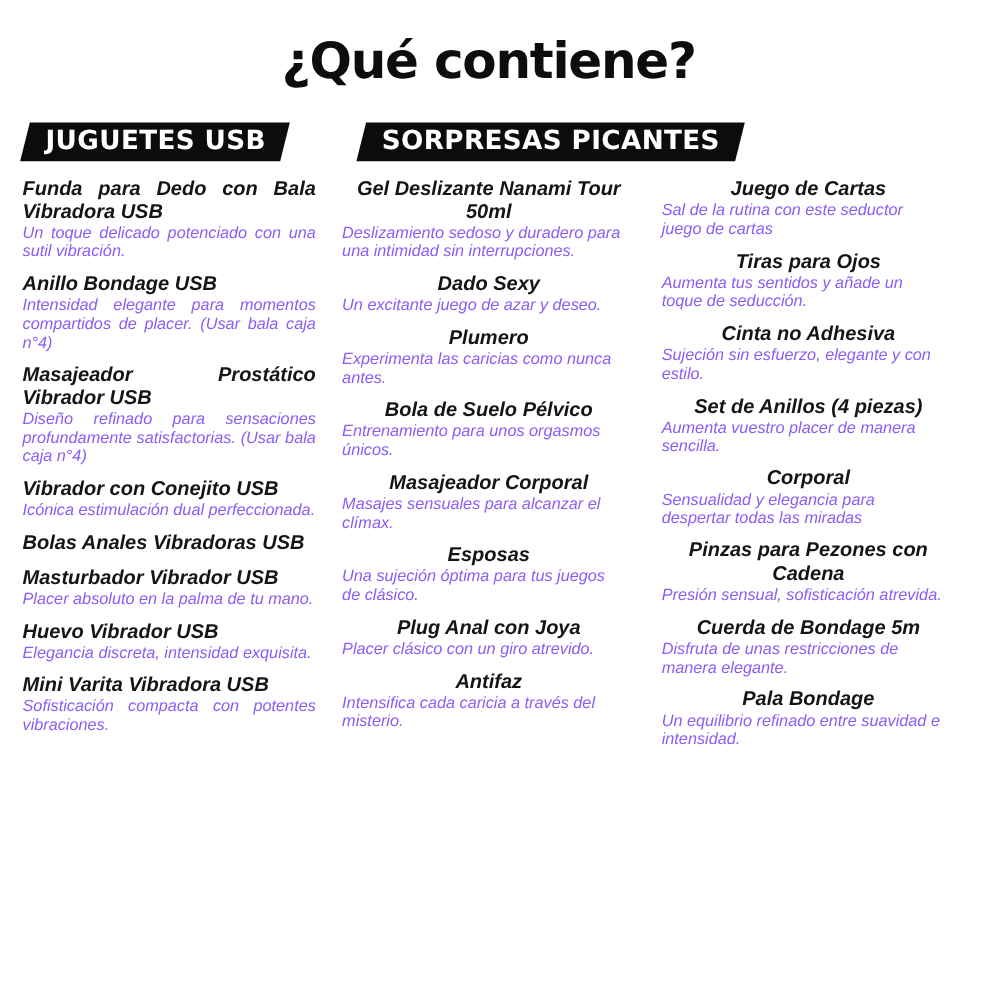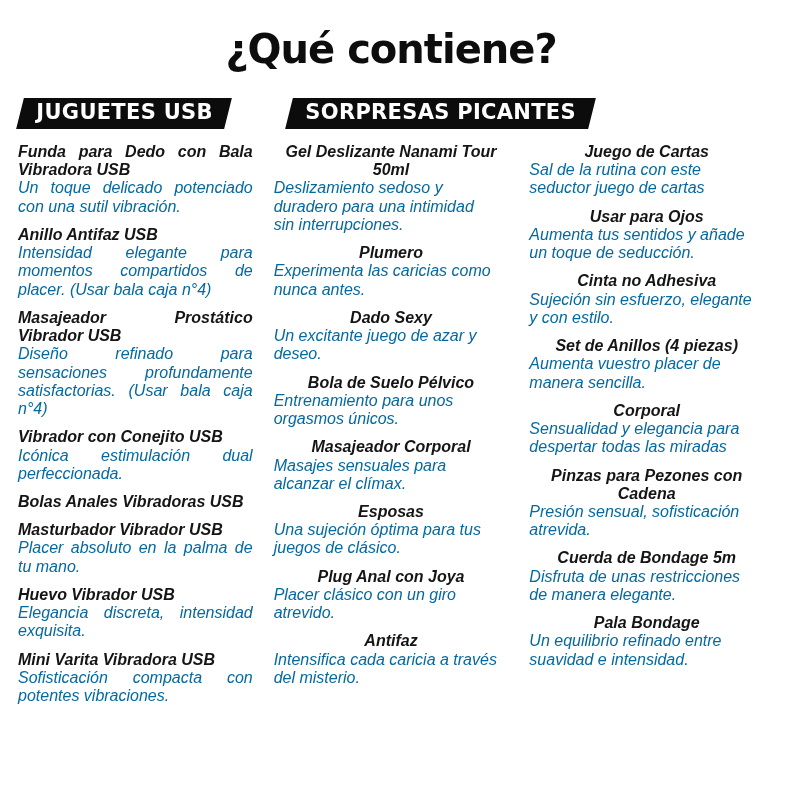--- a/index.html
+++ b/index.html
@@ -56,23 +56,23 @@
   .item h3 {
     margin: 0;
     font-size: 16px;
     line-height: 1.14;
     font-weight: 700;
     color: #151515;
     text-align: center;
   }
   .item p {
     margin: 0;
-    font-size: 16px;
+    font-size: 13px;
     line-height: 1.14;
-    color: #0369a1;
+    color: #8b5cf6;
   }
   .col-justified .item h3,
   .col-justified .item p { text-align: justify; }
   .col-ragged .item p { max-width: 224px; }
 </style>
 </head>
 <body>
 
 <div class="page">
 
@@ -92,21 +92,21 @@
   </div>
 
   <div class="cols">
 
     <div class="col col-justified">
       <div class="item">
         <h3>Funda para Dedo con Bala Vibradora USB</h3>
         <p>Un toque delicado potenciado con una sutil vibración.</p>
       </div>
       <div class="item">
-        <h3>Anillo Antifaz USB</h3>
+        <h3>Anillo Bondage USB</h3>
         <p>Intensidad elegante para momentos compartidos de placer. (Usar bala caja n°4)</p>
       </div>
       <div class="item">
         <h3>Masajeador Prostático Vibrador USB</h3>
         <p>Diseño refinado para sensaciones profundamente satisfactorias. (Usar bala caja n°4)</p>
       </div>
       <div class="item">
         <h3>Vibrador con Conejito USB</h3>
         <p>Icónica estimulación dual perfeccionada.</p>
       </div>
@@ -126,28 +126,28 @@
         <p>Sofisticación compacta con potentes vibraciones.</p>
       </div>
     </div>
 
     <div class="col col-ragged">
       <div class="item">
         <h3>Gel Deslizante Nanami Tour 50ml</h3>
         <p>Deslizamiento sedoso y duradero para una intimidad sin interrupciones.</p>
       </div>
       <div class="item">
+        <h3>Dado Sexy</h3>
+        <p>Un excitante juego de azar y deseo.</p>
+      </div>
+      <div class="item">
         <h3>Plumero</h3>
         <p>Experimenta las caricias como nunca antes.</p>
       </div>
       <div class="item">
-        <h3>Dado Sexy</h3>
-        <p>Un excitante juego de azar y deseo.</p>
-      </div>
-      <div class="item">
         <h3>Bola de Suelo Pélvico</h3>
         <p>Entrenamiento para unos orgasmos únicos.</p>
       </div>
       <div class="item">
         <h3>Masajeador Corporal</h3>
         <p>Masajes sensuales para alcanzar el clímax.</p>
       </div>
       <div class="item">
         <h3>Esposas</h3>
         <p>Una sujeción óptima para tus juegos de clásico.</p>
@@ -161,21 +161,21 @@
         <p>Intensifica cada caricia a través del misterio.</p>
       </div>
     </div>
 
     <div class="col col-ragged">
       <div class="item">
         <h3>Juego de Cartas</h3>
         <p>Sal de la rutina con este seductor juego de cartas</p>
       </div>
       <div class="item">
-        <h3>Usar para Ojos</h3>
+        <h3>Tiras para Ojos</h3>
         <p>Aumenta tus sentidos y añade un toque de seducción.</p>
       </div>
       <div class="item">
         <h3>Cinta no Adhesiva</h3>
         <p>Sujeción sin esfuerzo, elegante y con estilo.</p>
       </div>
       <div class="item">
         <h3>Set de Anillos (4 piezas)</h3>
         <p>Aumenta vuestro placer de manera sencilla.</p>
       </div>

